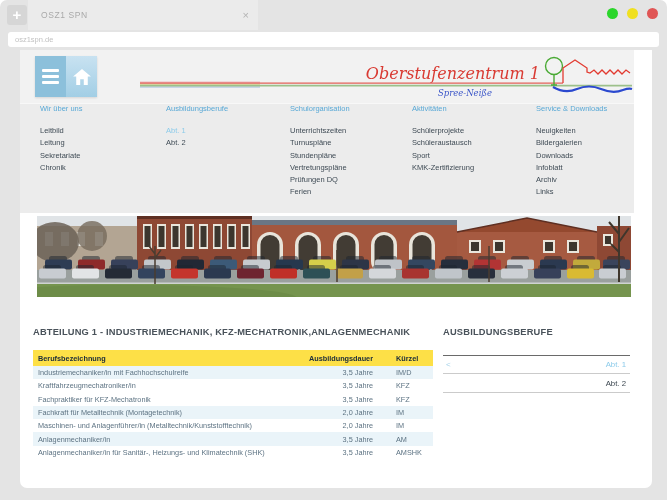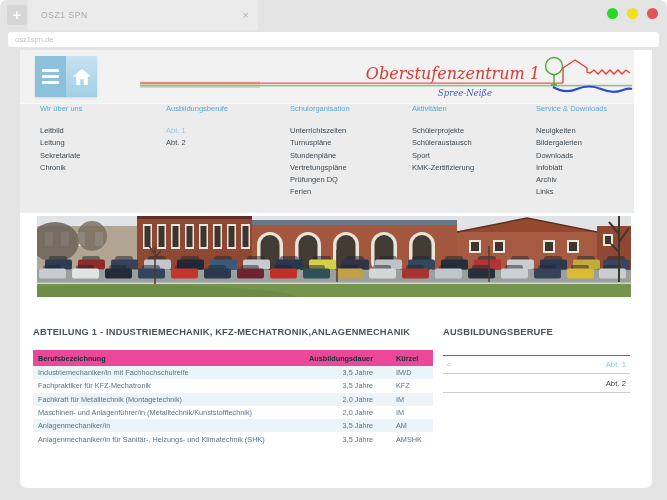--- a/index.html
+++ b/index.html
@@ -39,21 +39,21 @@
 
   .photo-wrap { position:absolute; left:14px; top:163px; width:600px; height:87px; background:#ffffff; padding:3px; }
 
   
   .section-heading { position:absolute; top:277px; font-size:9.3px; font-weight:bold; letter-spacing:.2px;
     color:#49525a; padding-bottom:18px; border-bottom:1px solid #a3a3a3; white-space:nowrap; }
   .main-col-heading { left:13px; width:400px; }
   .side-col-heading { left:423px; width:187px; border-bottom-color:#6a6a6a; }
 
   table.jobs { position:absolute; left:13px; top:300px; width:400px; border-collapse:collapse; table-layout:fixed; }
-  table.jobs th { height:16px; background:#ec4899; font-size:7.3px; color:#20303a; font-weight:bold; }
+  table.jobs th { height:16px; background:#fde047; font-size:7.3px; color:#20303a; font-weight:bold; }
   table.jobs td { height:13.3px; font-size:7.3px; color:#5d7383; white-space:nowrap; overflow:hidden; }
   table.jobs th:nth-child(1), table.jobs td:nth-child(1) { width:240px; text-align:left; padding-left:5px; }
   table.jobs th:nth-child(2), table.jobs td:nth-child(2) { width:100px; text-align:right; }
   table.jobs th:nth-child(3), table.jobs td:nth-child(3) { width:60px; text-align:left; padding-left:23px; }
   table.jobs tr.alt td { background:#eaf4f9; }
 
   .side-list { position:absolute; left:423px; top:305px; width:187px; }
   .side-row { position:relative; height:19px; border-bottom:1px solid #cbcbcb; cursor:pointer; }
   .side-row .chev { position:absolute; left:3px; top:0; line-height:19px; font-size:8px; color:#a5d2e9; }
   .side-row .side-label { position:absolute; right:4px; top:0; line-height:19px; font-size:7.8px; color:#3c4750; }
@@ -296,20 +296,25 @@
             <th>Kürzel</th>
           </tr>
         </thead>
       <tbody>
           <tr class="alt">
             <td>Industriemechaniker/in mit Fachhochschulreife</td>
             <td>3,5 Jahre</td>
             <td>IM/D</td>
           </tr>
           <tr>
+            <td>Kraftfahrzeugmechatroniker/in</td>
+            <td>3,5 Jahre</td>
+            <td>KFZ</td>
+          </tr>
+          <tr>
             <td>Fachpraktiker für KFZ-Mechatronik</td>
             <td>3,5 Jahre</td>
             <td>KFZ</td>
           </tr>
           <tr class="alt">
             <td>Fachkraft für Metalltechnik (Montagetechnik)</td>
             <td>2,0 Jahre</td>
             <td>IM</td>
           </tr>
           <tr>

